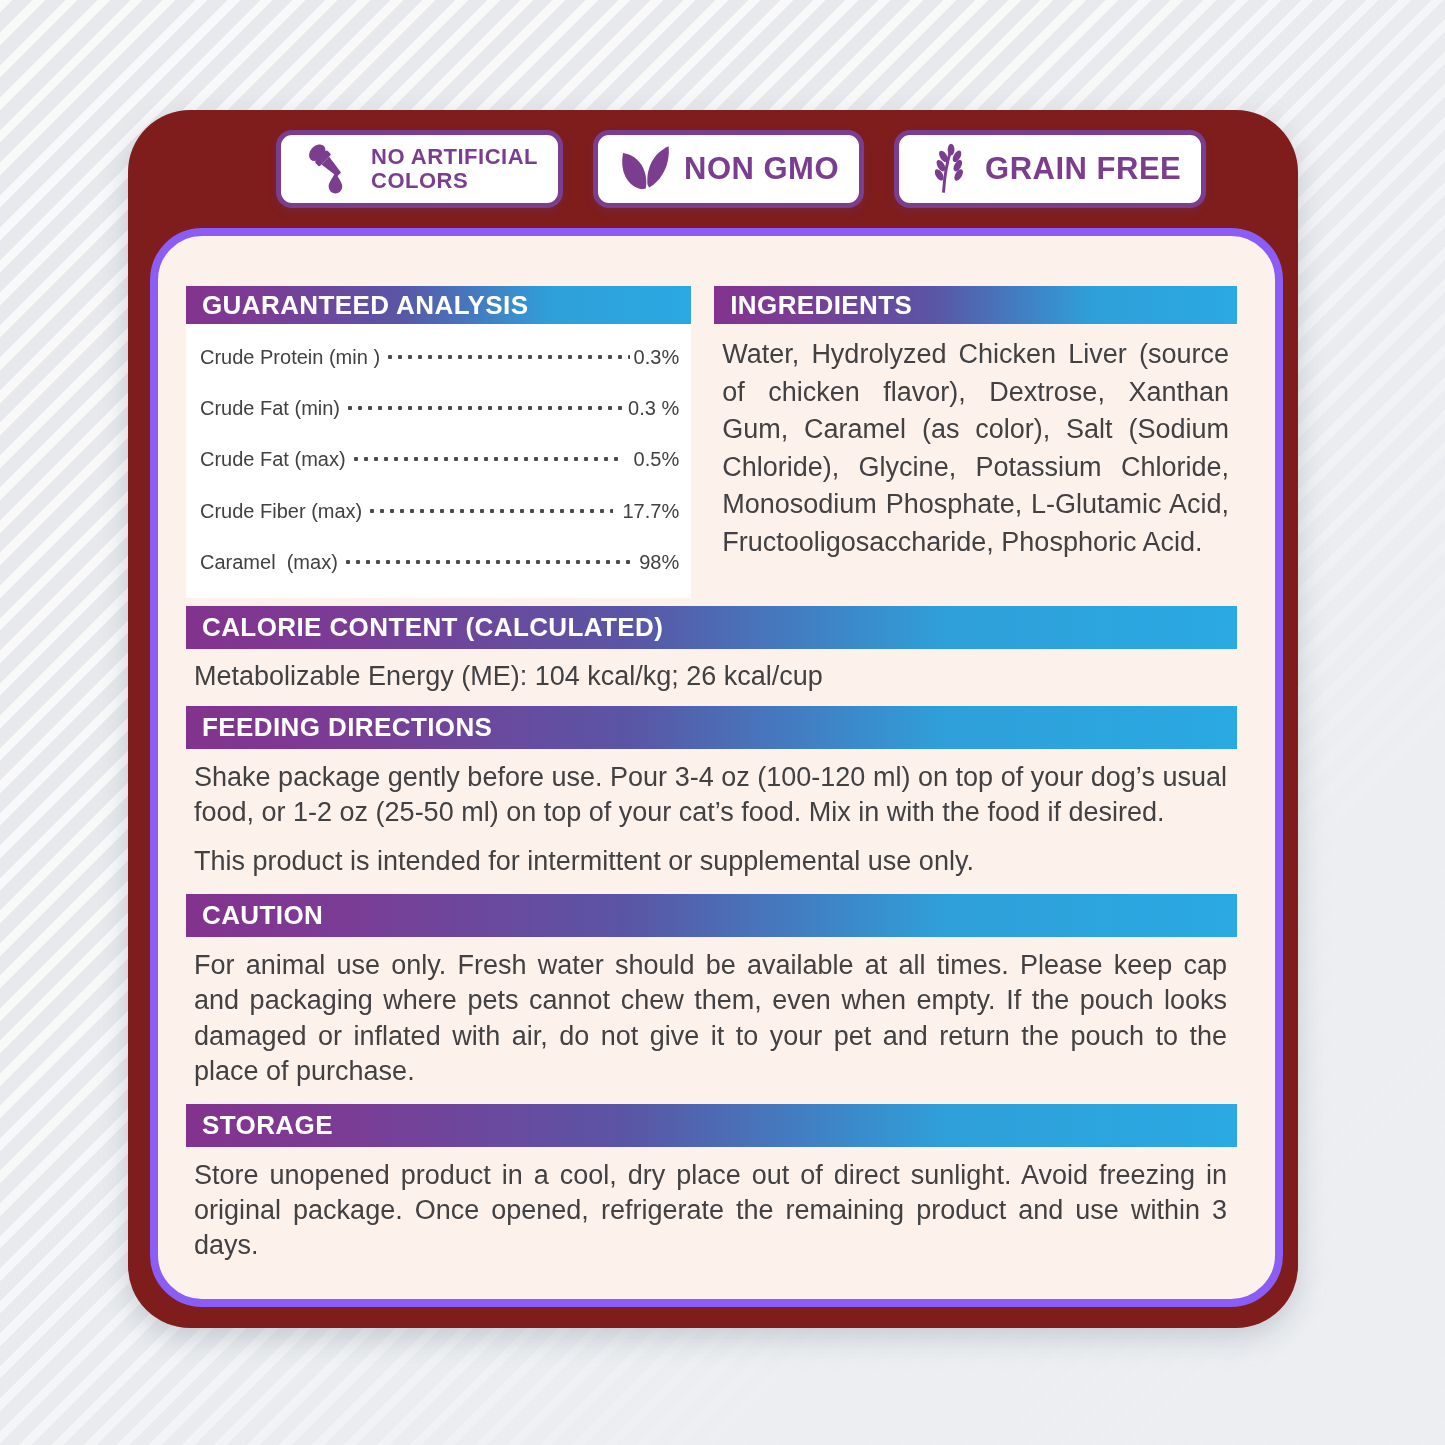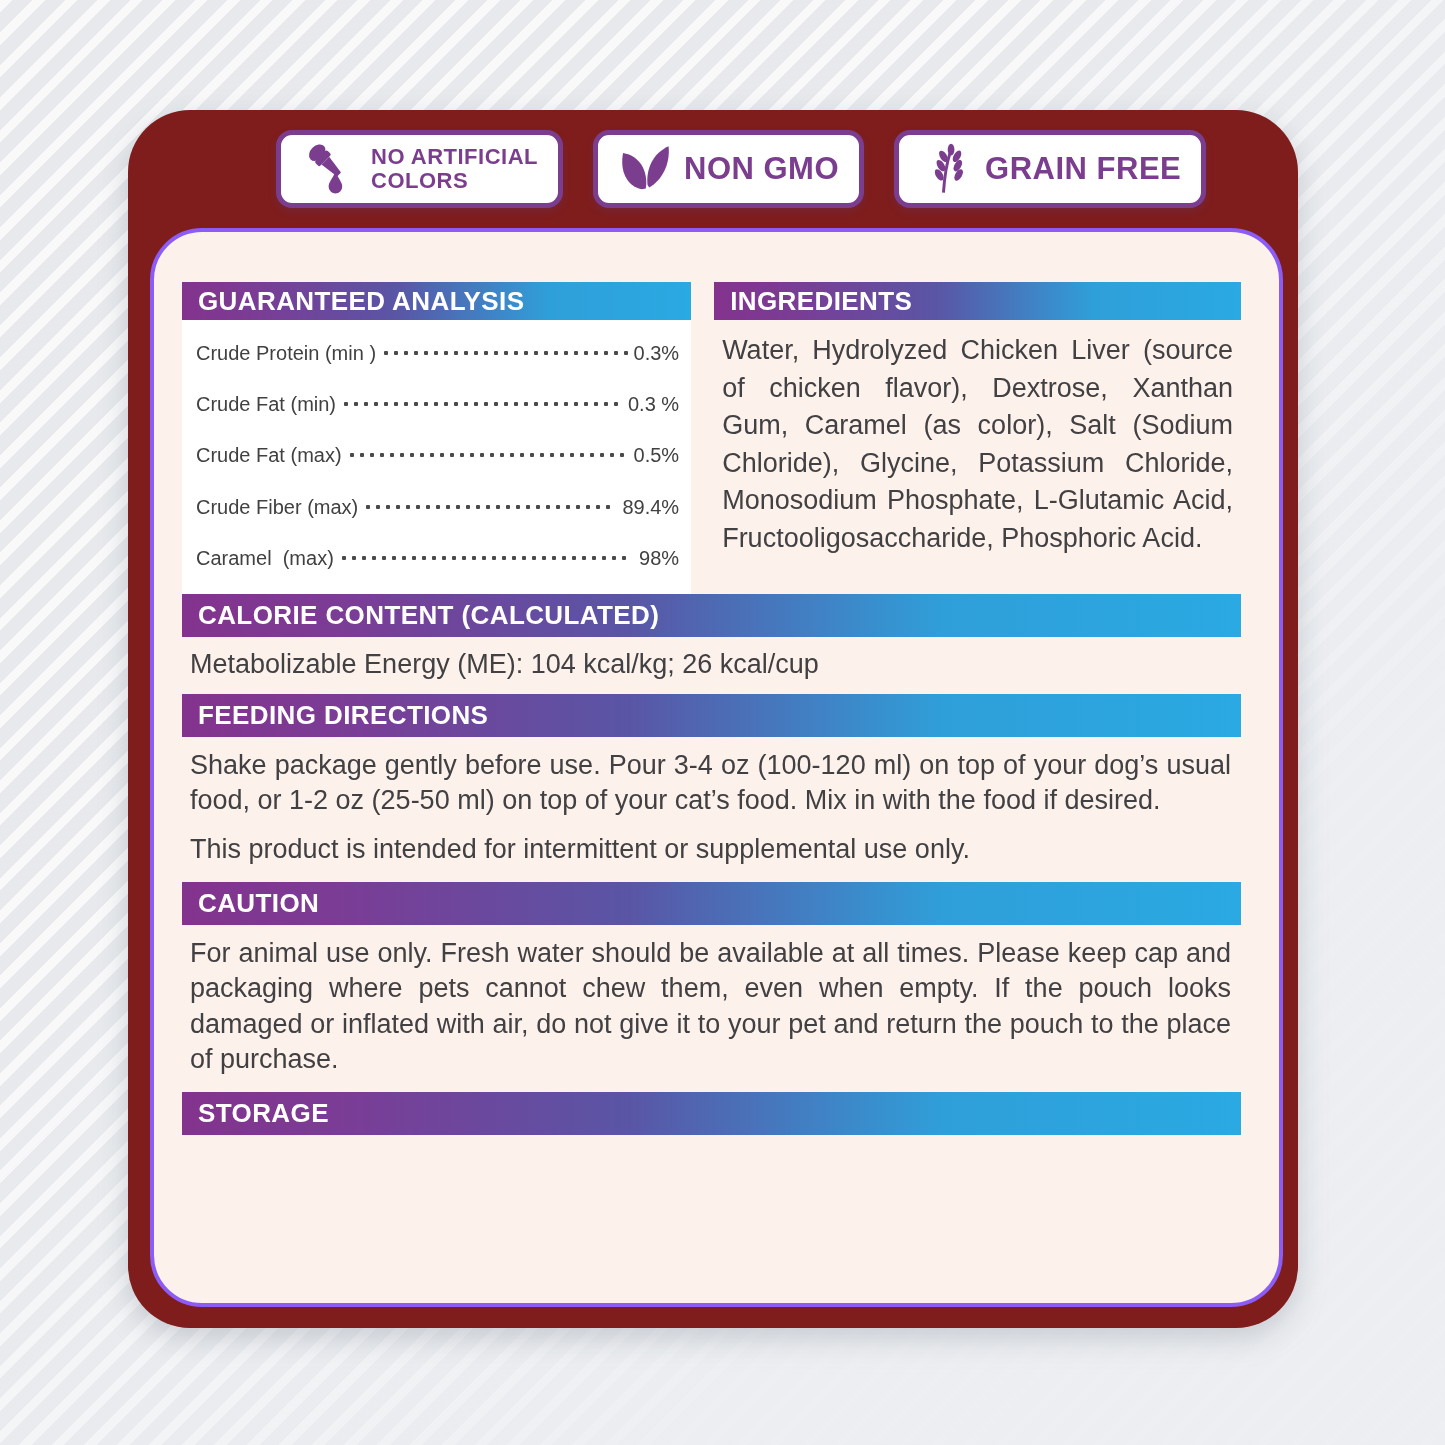--- a/index.html
+++ b/index.html
@@ -24,21 +24,21 @@
     background:#fff;border:5px solid #7b3e8f;border-radius:16px;
     padding:0 20px;box-shadow:0 4px 7px rgba(90,60,110,.25);
   }
   .badge svg{display:block;}
   .badge-text{color:#7b3e8f;font-weight:700;letter-spacing:.5px;}
   .badge-text.one{font-size:31px;}
   .badge-text.two{display:flex;flex-direction:column;font-size:22px;line-height:1.08;}
   
   .label-box{
     position:absolute;left:22px;top:118px;width:1133px;height:1079px;
-    background:#fdf1ec;border:4px solid #8b5cf6;border-radius:52px;
+    background:#fdf1ec;border:8px solid #8b5cf6;border-radius:52px;
     box-sizing:border-box;padding:50px 38px 20px 28px;overflow:hidden;
   }
   .sec-header{
     background:linear-gradient(90deg,#83338d 0%,#7a3d96 16%,#5a55a5 42%,#2f9fd9 72%,#2aa9e2 100%);
     color:#ffffff;font-weight:700;font-size:26px;letter-spacing:.4px;
     display:flex;align-items:center;padding-left:16px;height:38px;
   }
   .sec-header.full{height:43px;}
   .columns{display:flex;gap:23px;height:312px;}
   .col-left{width:517px;display:flex;flex-direction:column;}
@@ -48,21 +48,21 @@
   .ga-label{white-space:pre;}
   .ga-dots{
     flex:1;height:10px;align-self:flex-end;margin:0 4px 7px 6px;
     background-image:radial-gradient(circle at 4px 5px,#4a4a4c 2px,rgba(0,0,0,0) 2.5px);
     background-size:10px 10px;background-repeat:repeat-x;background-position:left bottom;
   }
   .ga-value{white-space:pre;}
   p{margin:8px;color:#414042;font-size:27px;line-height:1.3;}
   .just{text-align:justify;text-align-last:left;}
   .col-right p{margin-top:12px;line-height:1.39;}
-  .mt-cal{margin-top:0;}
+  .mt-cal{margin-top:8px;}
   .txt-cal{margin:10px 0 0 8px;}
   .mt-feed{margin-top:12px;}
   .txt{margin:11px 10px 0 8px;}
   .txt2{margin:14px 10px 0 8px;}
   .mt-sec{margin-top:15px;}
 </style>
 </head>
 <body>
 
 <div class="card">
@@ -129,21 +129,21 @@
             <span class="ga-value">0.3 %</span>
           </div>
           <div class="ga-row">
             <span class="ga-label">Crude Fat (max)</span>
             <span class="ga-dots"></span>
             <span class="ga-value"> 0.5%</span>
           </div>
           <div class="ga-row">
             <span class="ga-label">Crude Fiber (max)</span>
             <span class="ga-dots"></span>
-            <span class="ga-value"> 89.4%</span>
+            <span class="ga-value"> 17.7%</span>
           </div>
           <div class="ga-row">
             <span class="ga-label">Caramel  (max)</span>
             <span class="ga-dots"></span>
             <span class="ga-value"> 98%</span>
           </div>
         </div>
       </div>
 
       <div class="col-right">
@@ -156,15 +156,16 @@
     <p class="txt-cal">Metabolizable Energy (ME): 104 kcal/kg; 26 kcal/cup</p>
 
     <div class="sec-header full mt-feed">FEEDING DIRECTIONS</div>
     <p class="just txt">Shake package gently before use. Pour 3-4 oz (100-120 ml) on top of your dog’s usual food, or 1-2 oz (25-50 ml) on top of your cat’s food. Mix in with the food if desired.</p>
     <p class="just txt2">This product is intended for intermittent or supplemental use only.</p>
 
     <div class="sec-header full mt-sec">CAUTION</div>
     <p class="just txt">For animal use only. Fresh water should be available at all times. Please keep cap and packaging where pets cannot chew them, even when empty. If the pouch looks damaged or inflated with air, do not give it to your pet and return the pouch to the place of purchase.</p>
 
     <div class="sec-header full mt-sec">STORAGE</div>
+    <p class="just txt">Store unopened product in a cool, dry place out of direct sunlight. Avoid freezing in original package. Once opened, refrigerate the remaining product and use within 3 days.</p>
 
   </div>
 </div>
 
 </body></html>

